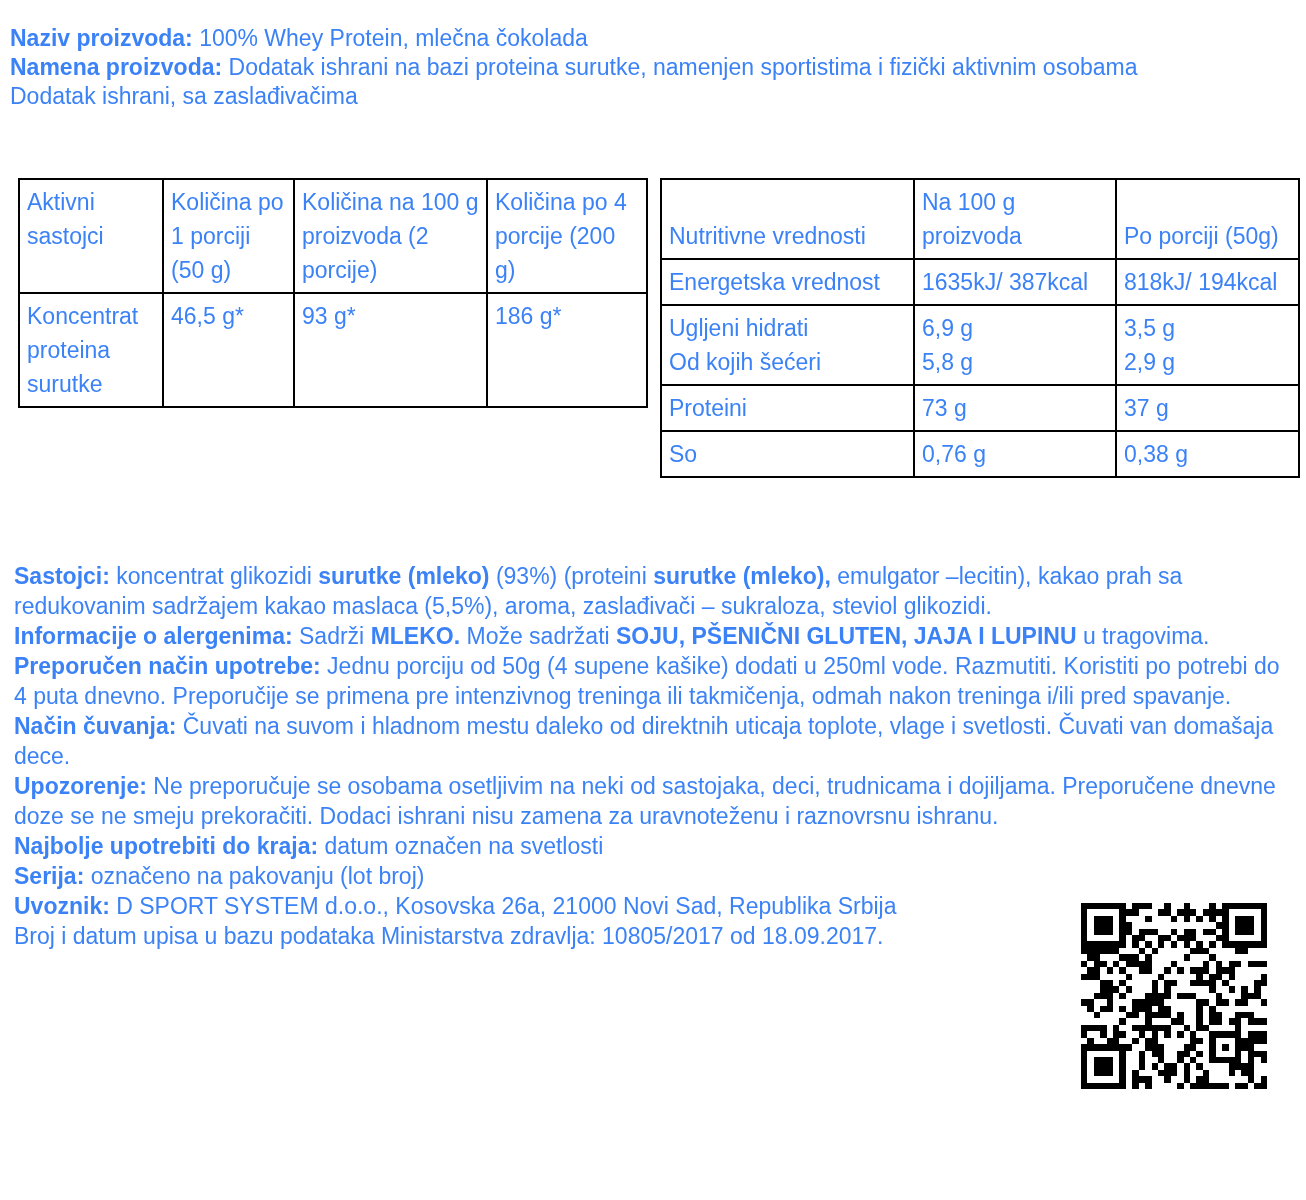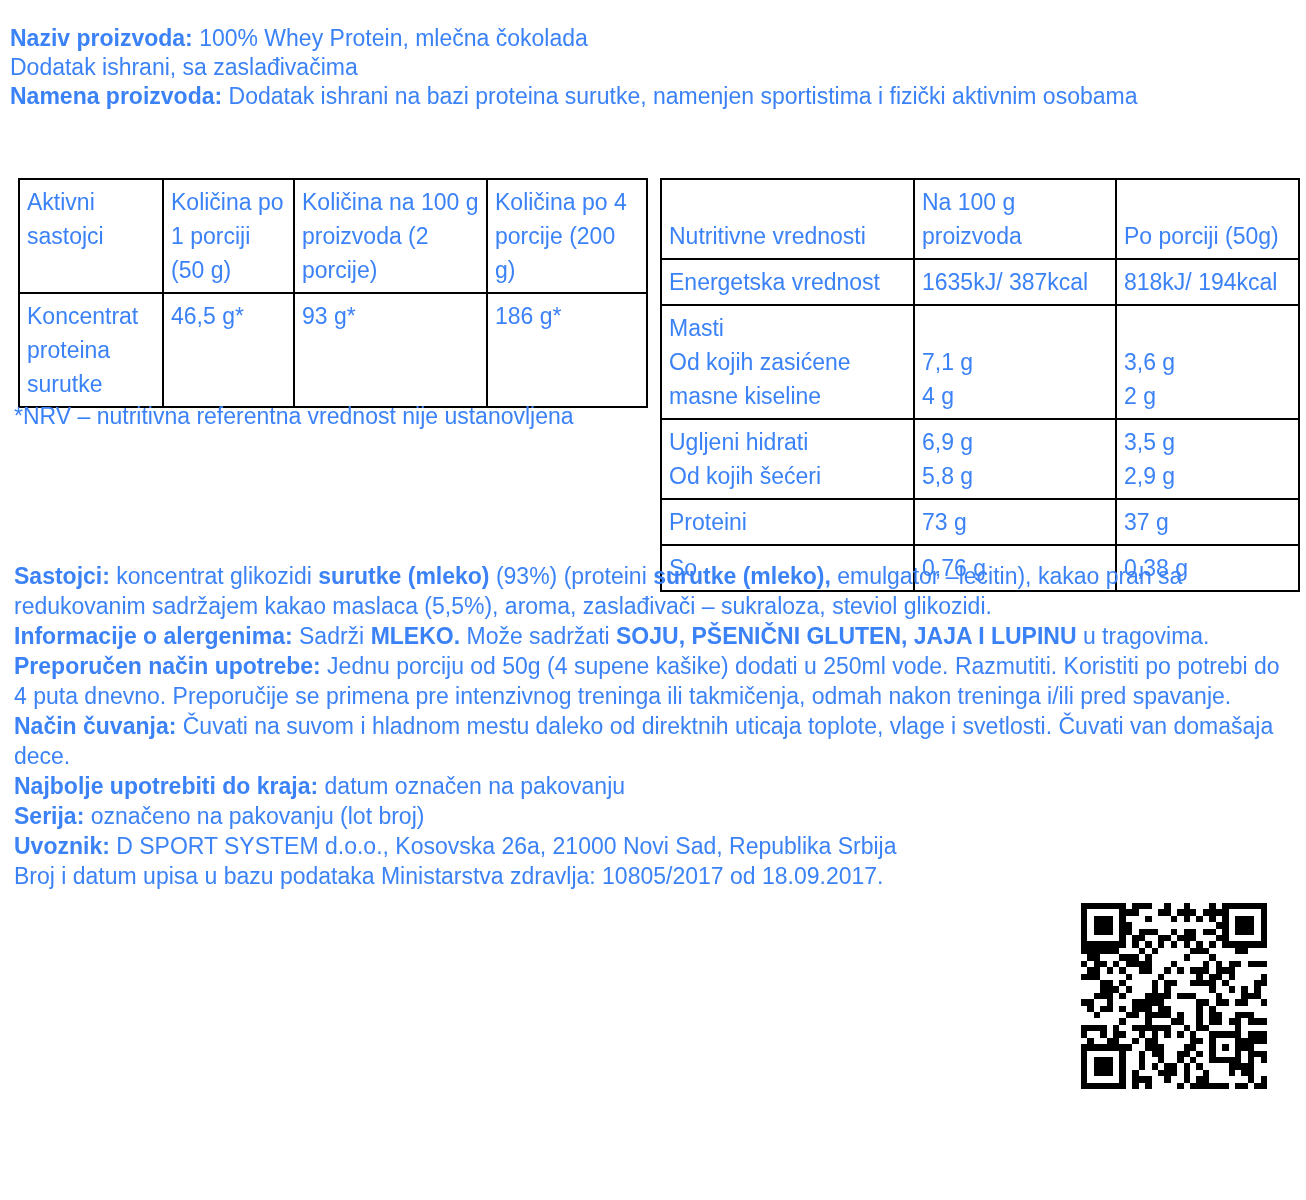--- a/index.html
+++ b/index.html
@@ -26,22 +26,22 @@
   
   .qr{position:absolute;left:1081px;top:903px;width:186px;height:186px;}
 </style>
 </head>
 <body>
 
 <div class="page">
 
   <div class="hdr">
     <p><span class="b">Naziv proizvoda:</span><span> 100% Whey Protein, mlečna čokolada</span></p>
+    <p><span class="b">Namena proizvoda:</span><span> Dodatak ishrani na bazi proteina surutke, namenjen sportistima i fizički aktivnim osobama</span></p>
     <p><span>Dodatak ishrani, sa zaslađivačima</span></p>
-    <p><span class="b">Namena proizvoda:</span><span> Dodatak ishrani na bazi proteina surutke, namenjen sportistima i fizički aktivnim osobama</span></p>
   </div>
 
   <table id="t-active">
     <colgroup>
         <col style="width:144px">
         <col style="width:131px">
         <col style="width:193px">
         <col style="width:160px">
       </colgroup>
     <tbody>
@@ -110,37 +110,20 @@
           </td>
       <td>
             <div class="ln">1635kJ/ 387kcal</div>
           </td>
       <td>
             <div class="ln">818kJ/ 194kcal</div>
           </td>
     </tr>
     <tr>
       <td>
-        <div class="ln">Masti</div>
-        <div class="ln">Od kojih zasićene</div>
-        <div class="ln">masne kiseline</div>
-      </td>
-      <td>
-        <div class="ln"></div>
-        <div class="ln">7,1 g</div>
-        <div class="ln">4 g</div>
-      </td>
-      <td>
-        <div class="ln"></div>
-        <div class="ln">3,6 g</div>
-        <div class="ln">2 g</div>
-      </td>
-    </tr>
-    <tr>
-      <td>
         <div class="ln">Ugljeni hidrati</div>
         <div class="ln">Od kojih šećeri</div>
       </td>
       <td>
         <div class="ln">6,9 g</div>
         <div class="ln">5,8 g</div>
       </td>
       <td>
         <div class="ln">3,5 g</div>
         <div class="ln">2,9 g</div>
@@ -164,28 +147,28 @@
       <td>
             <div class="ln">0,76 g</div>
           </td>
       <td>
             <div class="ln">0,38 g</div>
           </td>
     </tr>
   </tbody>
     </table>
 
-  <div class="note">*NRV – nutritivna referentna vrednost nije ustanovljena</div>
 
   <div class="body-text">
     <p><span class="b">Sastojci:</span><span> koncentrat glikozidi </span><span class="b">surutke (mleko)</span><span> (93%) (proteini </span><span class="b">surutke (mleko),</span><span> emulgator –lecitin), kakao prah sa redukovanim sadržajem kakao maslaca (5,5%), aroma, zaslađivači – sukraloza, steviol glikozidi.</span></p>
     <p><span class="b">Informacije o alergenima:</span><span> Sadrži </span><span class="b">MLEKO.</span><span> Može sadržati </span><span class="b">SOJU, PŠENIČNI GLUTEN, JAJA I LUPINU</span><span> u tragovima.</span></p>
     <p><span class="b">Preporučen način upotrebe:</span><span> Jednu porciju od 50g (4 supene kašike) dodati u 250ml vode. Razmutiti. Koristiti po potrebi do 4 puta dnevno. Preporučije se primena pre intenzivnog treninga ili takmičenja, odmah nakon treninga i/ili pred spavanje.</span></p>
     <p><span class="b">Način čuvanja:</span><span> Čuvati na suvom i hladnom mestu daleko od direktnih uticaja toplote, vlage i svetlosti. Čuvati van domašaja dece.</span></p>
-    <p><span class="b">Najbolje upotrebiti do kraja:</span><span> datum označen na pakovanju</span></p>
+    <p><span class="b">Upozorenje:</span><span> Ne preporučuje se osobama osetljivim na neki od sastojaka, deci, trudnicama i dojiljama. Preporučene dnevne doze se ne smeju prekoračiti. Dodaci ishrani nisu zamena za uravnoteženu i raznovrsnu ishranu.</span></p>
+    <p><span class="b">Najbolje upotrebiti do kraja:</span><span> datum označen na svetlosti</span></p>
     <p><span class="b">Serija:</span><span> označeno na pakovanju (lot broj)</span></p>
     <p><span class="b">Uvoznik:</span><span> D SPORT SYSTEM d.o.o., Kosovska 26a, 21000 Novi Sad, Republika Srbija</span></p>
     <p><span>Broj i datum upisa u bazu podataka Ministarstva zdravlja: 10805/2017 od 18.09.2017.</span></p>
   </div>
 
   <svg id="qr-svg" class="qr" viewBox="0 0 29 29" shape-rendering="crispEdges" aria-hidden="true">
       <rect x="0" y="0" width="7" height="7" fill="#000"></rect>
       <rect x="1" y="1" width="5" height="5" fill="#fff"></rect>
       <rect x="2" y="2" width="3" height="3" fill="#000"></rect>
       <rect x="22" y="0" width="7" height="7" fill="#000"></rect>

